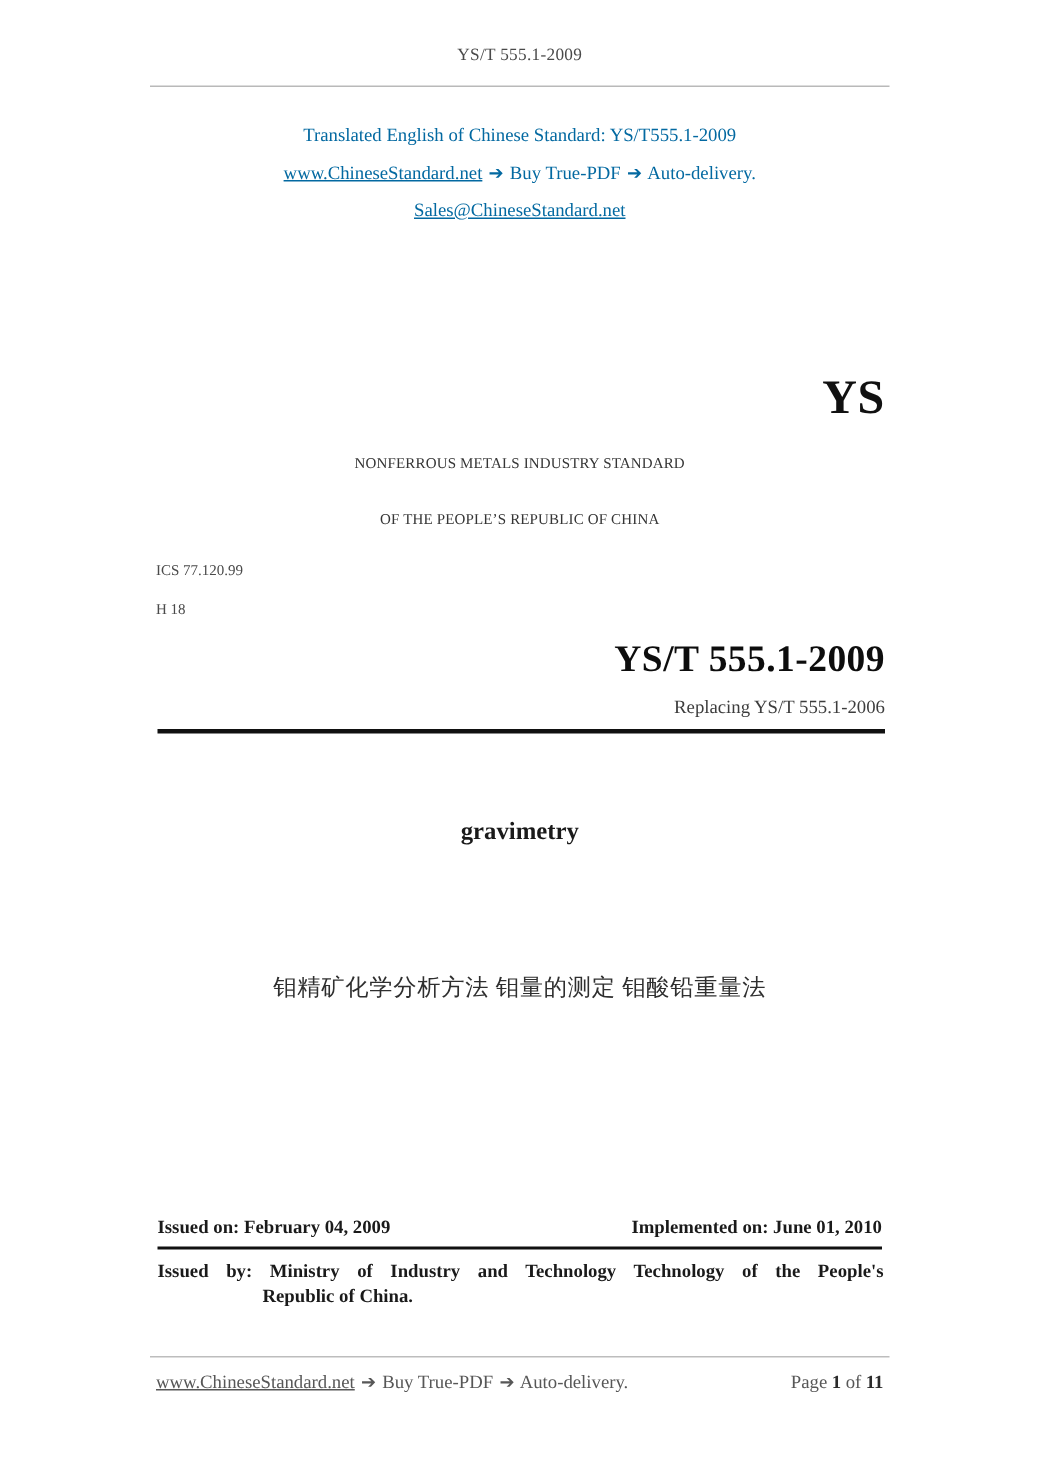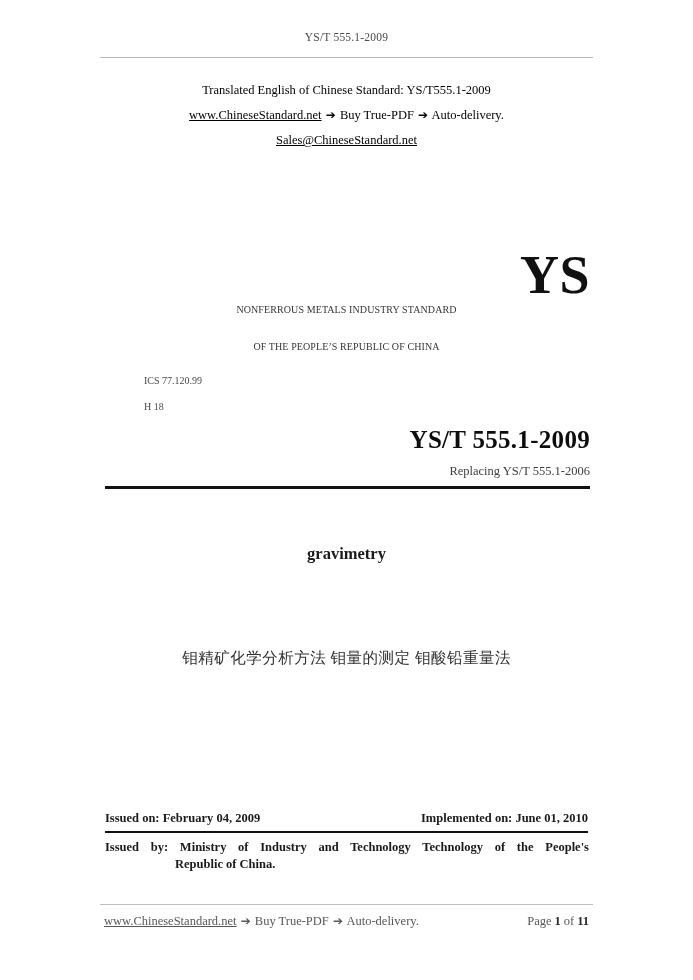--- a/index.html
+++ b/index.html
@@ -40,42 +40,42 @@
     background: #b9b9b9;
   }
 
   
   .promo {
     position: absolute;
     left: 100px;
     width: 493px;
     text-align: center;
     font-size: 12.5px;
-    color: #000000;
+    color: #0369a1;
     white-space: nowrap;
   }
   .promo-1 { top: 83px; }
   .promo-2 { top: 108px; }
   .promo-3 { top: 133px; }
   .u { text-decoration: underline; }
   .arrow {
     font-family: "DejaVu Sans", sans-serif;
     font-weight: bold;
     font-size: 12px;
     padding: 0 1px;
   }
 
   
   .ys-logo {
     position: absolute;
     left: 100px;
     top: 248px;
     width: 490px;
     text-align: right;
-    font-size: 54px;
+    font-size: 32px;
     font-weight: bold;
     color: #111111;
     letter-spacing: 0.5px;
     line-height: 1;
   }
 
   
   .org-line {
     position: absolute;
     left: 100px;
@@ -88,21 +88,20 @@
   }
   .org-1 { top: 304px; }
   .org-2 { top: 341px; }
 
   
   .code {
     position: absolute;
     left: 104px;
     font-size: 10px;
     color: #4a4a4a;
-    margin-left: 40px;
   }
   .code-ics { top: 375px; }
   .code-h   { top: 401px; }
 
   
   .std-no {
     position: absolute;
     left: 100px;
     top: 426px;
     width: 490px;

